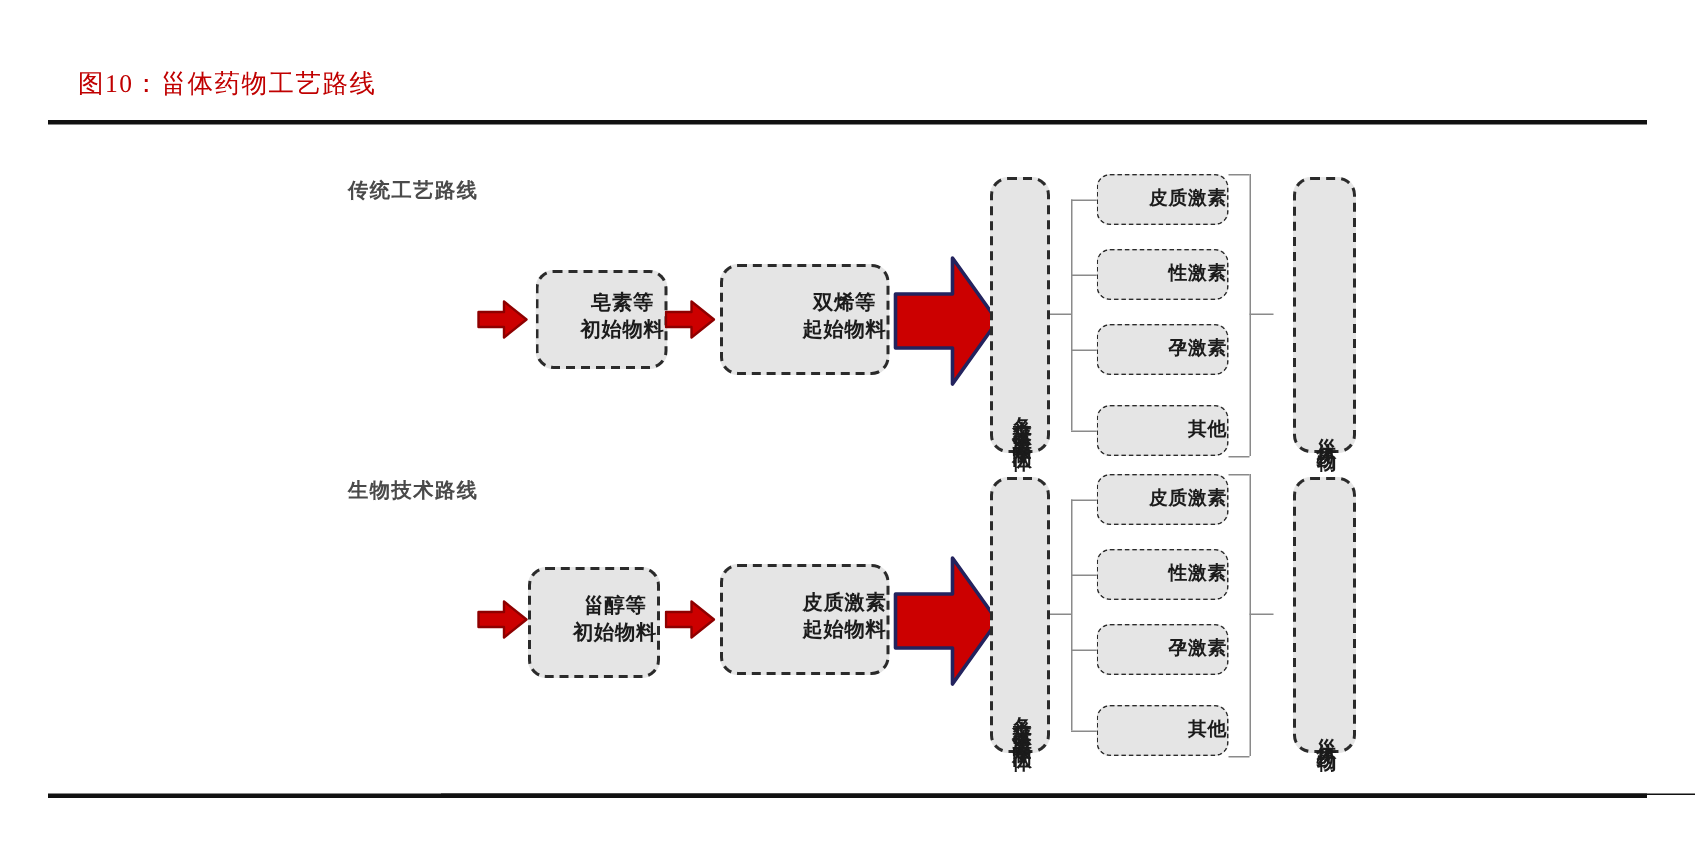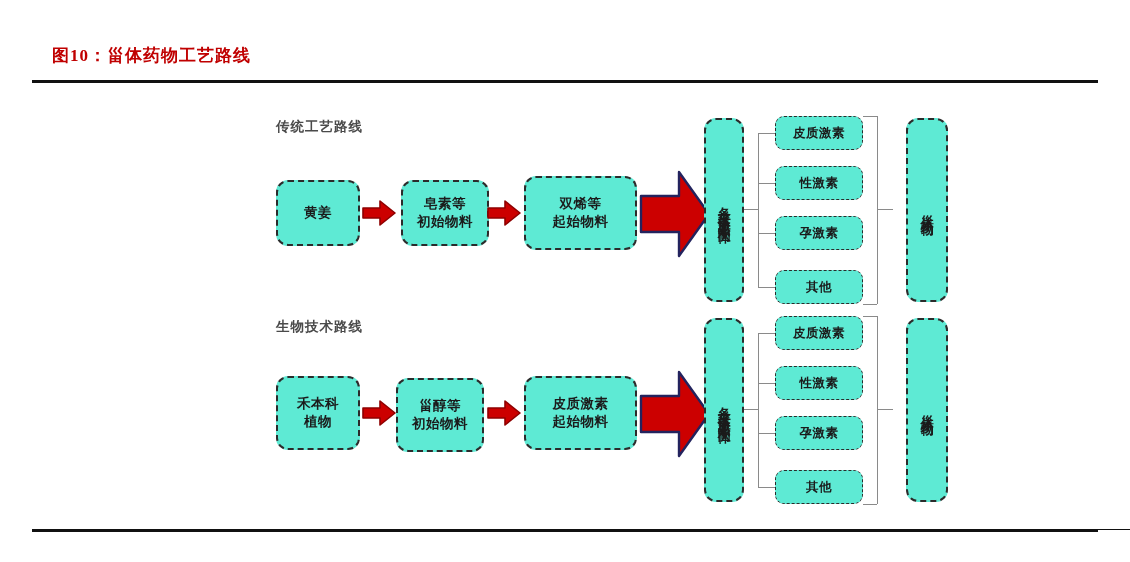--- a/index.html
+++ b/index.html
@@ -15,21 +15,21 @@
     overflow: hidden;
   }
 
   
   #figure-title {
     position: absolute;
     left: 52px;
     top: 44px;
     font-family: "Liberation Serif", "DejaVu Serif", serif;
     font-size: 17px;
-    font-weight: bold;
+    font-weight: normal;
     color: #c00000;
     letter-spacing: 1px;
     white-space: nowrap;
   }
   #rule-top {
     position: absolute;
     left: 32px;
     top: 80px;
     width: 1066px;
     height: 3px;
@@ -52,21 +52,20 @@
     background: #111111;
   }
 
   
   #diagram {
     position: absolute;
     left: 0;
     top: 0;
     width: 942px;
     height: 562px;
-    margin-left: 44px;
   }
 
   .row {
     position: absolute;
     left: 0;
     width: 1130px;
     height: 200px;
   }
 
   .route-label {
@@ -78,27 +77,27 @@
     white-space: nowrap;
     letter-spacing: 1px;
   }
 
   
   .dbox {
     position: absolute;
     box-sizing: border-box;
     border: 2px dashed #2b2b2b;
     border-radius: 12px;
-    background: #5eead4;
+    background: #e5e5e5;
     display: flex;
     align-items: center;
-    justify-content: center;
+    justify-content: flex-end;
     text-align: center;
     color: #1b1b1b;
-    font-family: Liberation Serif, serif;
+    font-family: Liberation Mono, monospace;
     font-weight: bold;
     font-size: 13.5px;
     line-height: 1.35;
     letter-spacing: 0.5px;
   }
   .dbox.small {
     font-size: 12.5px;
     border-width: 1.6px;
     border-radius: 9px;
   }
@@ -148,25 +147,20 @@
 <div id="rule-bottom">
   <div class="seg-mid"></div>
 </div>
 
 <div id="diagram">
 
   <div class="row" style="top:108px;">
 
     <div class="route-label" style="left:232px; top:10px;">传统工艺路线</div>
 
-    <div class="dbox" style="left:232px; top:72px; width:84px; height:66px;">
-      <span class="stack">
-        <span>黄姜</span>
-      </span>
-    </div>
 
     <svg class="arrow-small" style="left:318px; top:90px;" viewBox="0 0 34 30">
       <polygon points="1,10 18,10 18,3 33,15 18,27 18,20 1,20" fill="#cc0000" stroke="#8e0000" stroke-width="1.6" stroke-linejoin="round"></polygon>
     </svg>
 
     <div class="dbox" style="left:357px; top:72px; width:88px; height:66px;">
       <span class="stack">
         <span>皂素等</span>
         <span>初始物料</span>
       </span>
@@ -218,26 +212,20 @@
 
     <div class="dbox vert" style="left:862px; top:10px; width:42px; height:184px;">
       <span>甾体药物</span>
     </div>
   </div>
 
   <div class="row" style="top:308px;">
 
     <div class="route-label" style="left:232px; top:10px;">生物技术路线</div>
 
-    <div class="dbox" style="left:232px; top:68px; width:84px; height:74px;">
-      <span class="stack">
-        <span>禾本科</span>
-        <span>植物</span>
-      </span>
-    </div>
 
     <svg class="arrow-small" style="left:318px; top:90px;" viewBox="0 0 34 30">
       <polygon points="1,10 18,10 18,3 33,15 18,27 18,20 1,20" fill="#cc0000" stroke="#8e0000" stroke-width="1.6" stroke-linejoin="round"></polygon>
     </svg>
 
     <div class="dbox" style="left:352px; top:70px; width:88px; height:74px;">
       <span class="stack">
         <span>甾醇等</span>
         <span>初始物料</span>
       </span>

